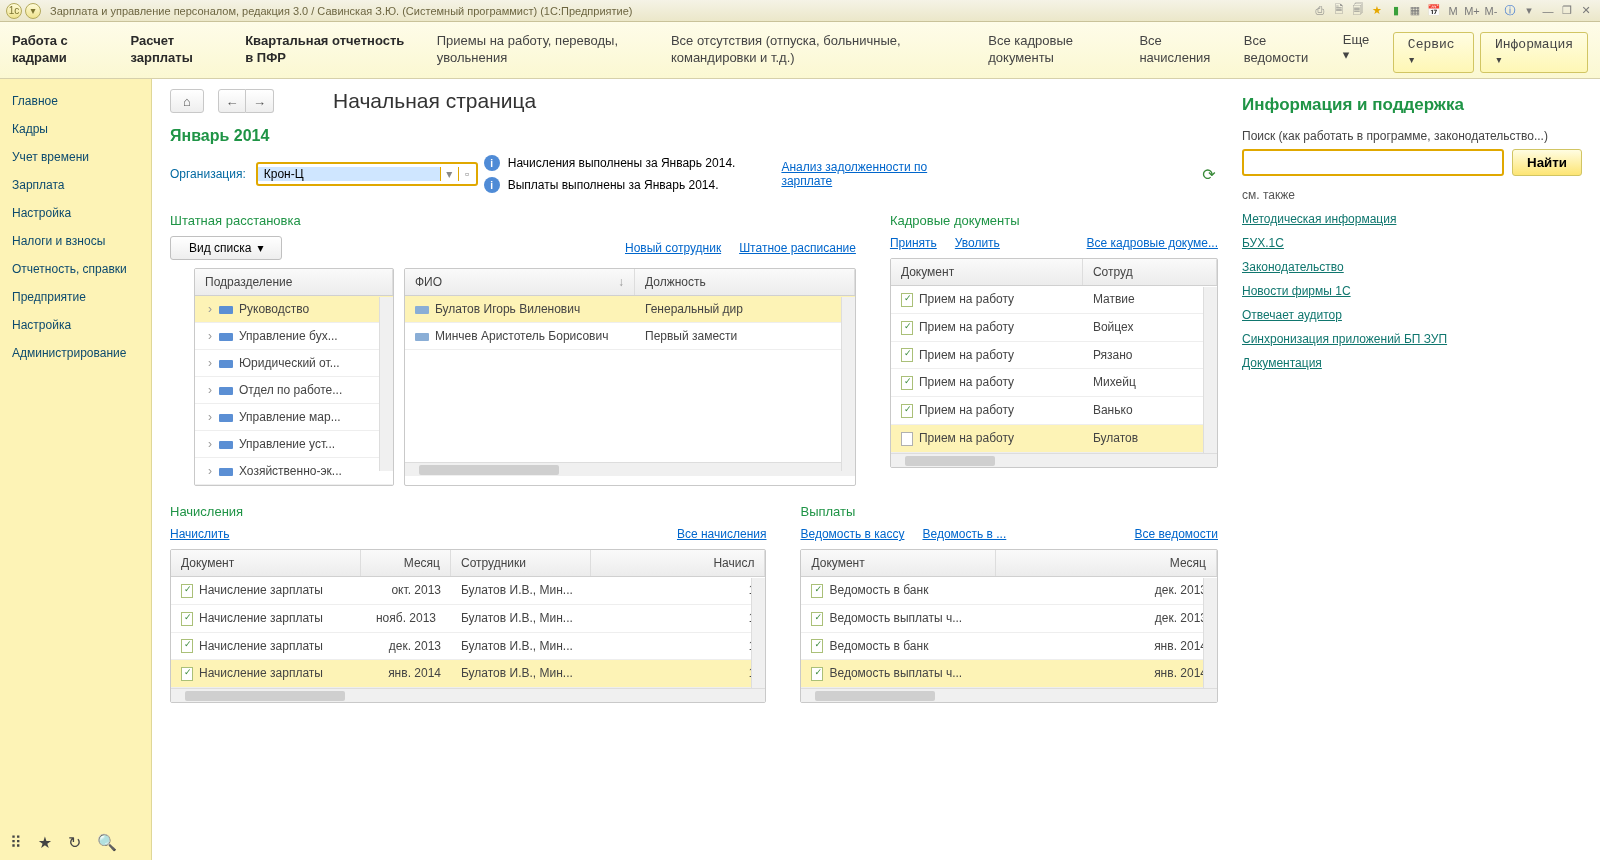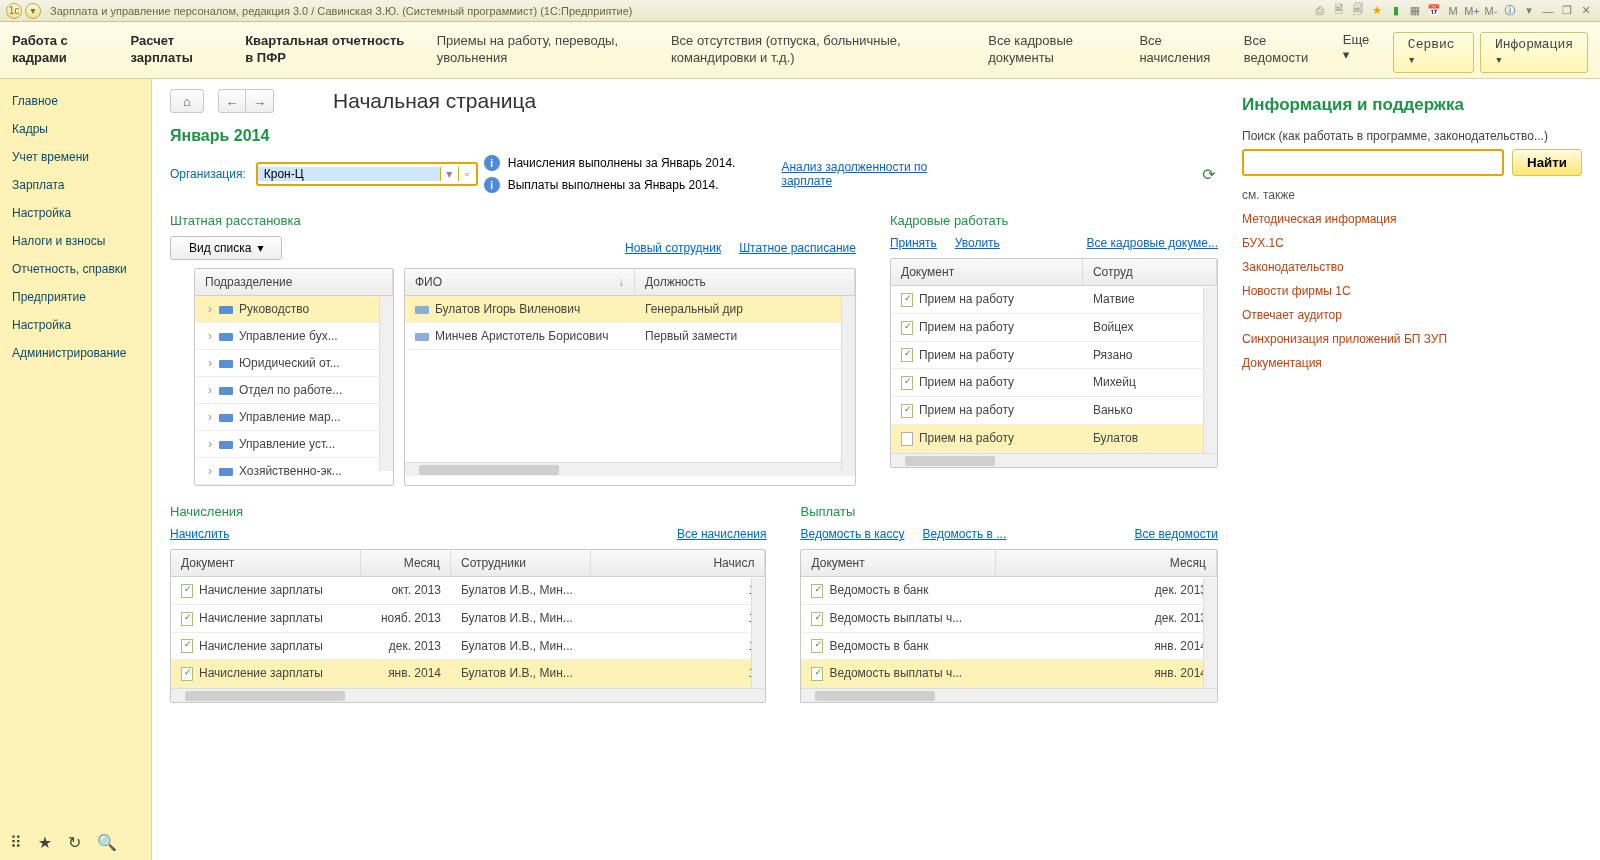--- a/index.html
+++ b/index.html
@@ -61,21 +61,21 @@
 .doc-ico.check::after { content: '✓'; position: absolute; font-size: 9px; color: #3a8a3a; left: 2px; top: -1px; }
 .doc-ico.blank { border-color: #b0b0b0; }
 .hscroll { height: 14px; background: #f0f0f0; border-top: 1px solid #ddd; position: relative; }
 .hscroll .thumb { position: absolute; height: 10px; top: 2px; background: #cfcfcf; border-radius: 2px; }
 .vscroll { position: absolute; right: 0; top: 28px; bottom: 14px; width: 14px; background: #f0f0f0; border-left: 1px solid #ddd; }
 .support-title { color: #1f9446; font-size: 17px; font-weight: bold; margin-bottom: 14px; margin-top: 6px; }
 .search-box { display: flex; gap: 8px; margin-bottom: 12px; }
 .search-box input { flex: 1; border: 2px solid #e0a800; border-radius: 3px; padding: 4px 6px; outline: none; }
 .search-box button { border: 1px solid #d1c563; background: linear-gradient(#fffde2,#fde574); padding: 4px 14px; border-radius: 3px; cursor: pointer; font-weight: bold; }
 .support-sub { color: #555; margin-bottom: 10px; }
-.support-links a { display: block; margin-bottom: 10px; color: #c2410c; cursor: pointer; }
+.support-links a { display: block; margin-bottom: 10px; color: #0f766e; text-decoration: underline; cursor: pointer; }
 </style>
 </head>
 <body>
 
 <div class="titlebar">
   <span class="round-btn">1c</span>
   <span class="round-btn">▾</span>
   <span class="title">Зарплата и управление персоналом, редакция 3.0 / Савинская З.Ю. (Системный программист)  (1С:Предприятие)</span>
   <div class="right-sys">
     <span class="sys-ico">⎙</span>
@@ -223,21 +223,21 @@
               <div style="height:112px"></div>
               <div class="hscroll">
                   <div class="thumb" style="left:14px;width:140px"></div>
                 </div>
               <div class="vscroll"></div>
             </div>
           </div>
         </div>
 
         <div class="panel" style="flex:0.55">
-          <div class="panel-title">Кадровые работать</div>
+          <div class="panel-title">Кадровые документы</div>
           <div class="panel-bar">
             <a class="link">Принять</a>
             <a class="link">Уволить</a>
             <a class="link" style="margin-left:auto">Все кадровые докуме...</a>
           </div>
           <div class="table-wrap">
             <div class="thead">
               <div class="th" style="width:192px">Документ</div>
               <div class="th" style="flex:1">Сотруд</div>
             </div>
@@ -291,21 +291,21 @@
             </div>
             <div id="accr-body">
                 <div class="trow">
                   <div class="td" style="width:190px"><span class="doc-ico check"></span>Начисление зарплаты</div>
                   <div class="td" style="width:90px;text-align:right">окт. 2013</div>
                   <div class="td" style="width:140px">Булатов И.В., Мин...</div>
                   <div class="td" style="flex:1;text-align:right">1</div>
                 </div>
                 <div class="trow">
                   <div class="td" style="width:190px"><span class="doc-ico check"></span>Начисление зарплаты</div>
-                  <div class="td" style="width:90px;text-align:right">нояб. 2013</div>
+                  <div class="td" style="width:90px;text-align:center">нояб. 2013</div>
                   <div class="td" style="width:140px">Булатов И.В., Мин...</div>
                   <div class="td" style="flex:1;text-align:right">1</div>
                 </div>
                 <div class="trow">
                   <div class="td" style="width:190px"><span class="doc-ico check"></span>Начисление зарплаты</div>
                   <div class="td" style="width:90px;text-align:right">дек. 2013</div>
                   <div class="td" style="width:140px">Булатов И.В., Мин...</div>
                   <div class="td" style="flex:1;text-align:right">1</div>
                 </div>
                 <div class="trow sel">

